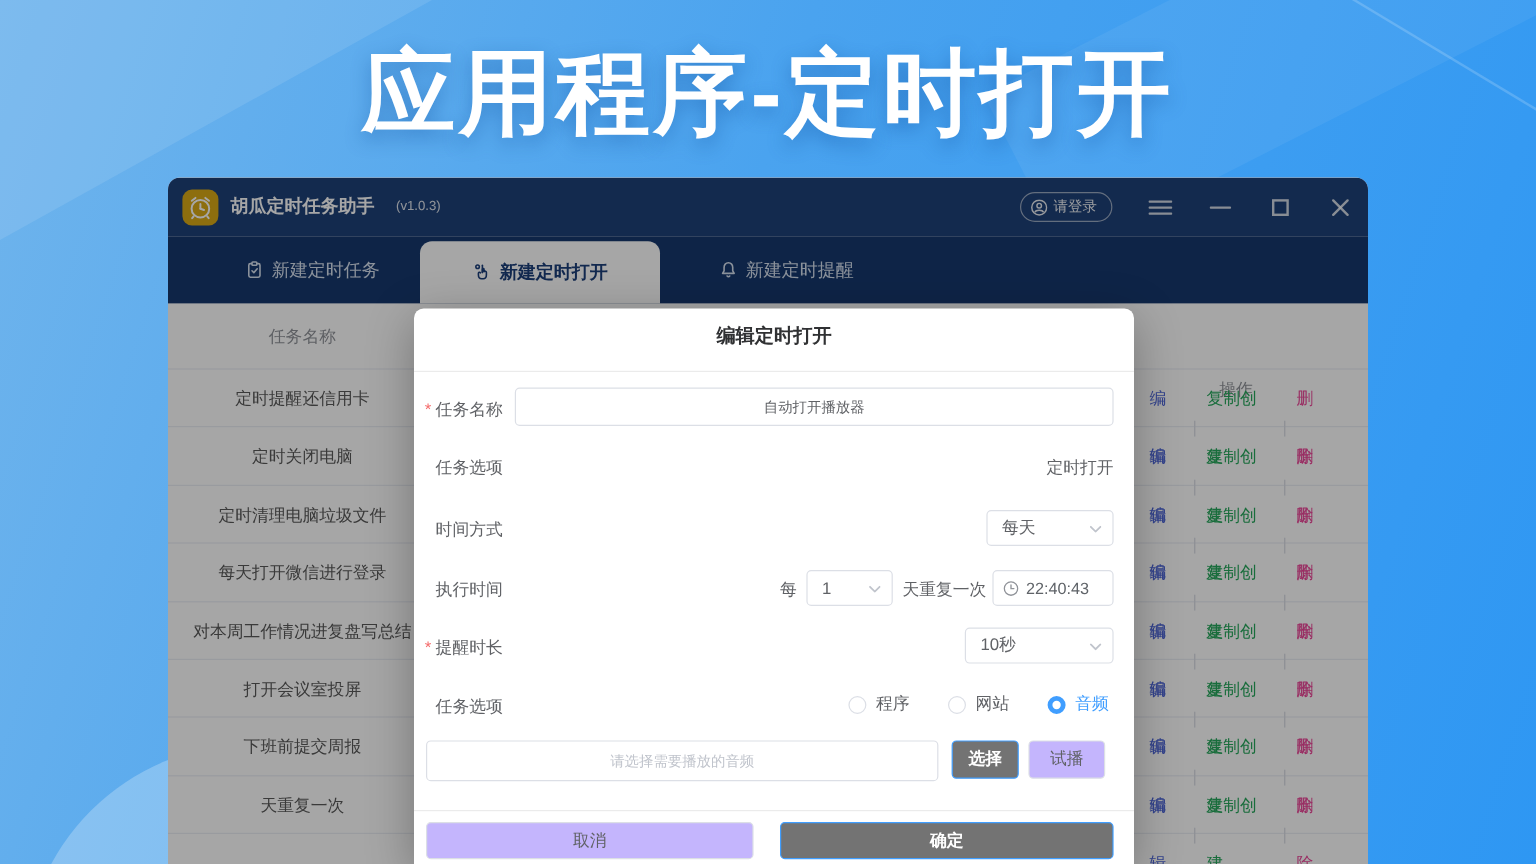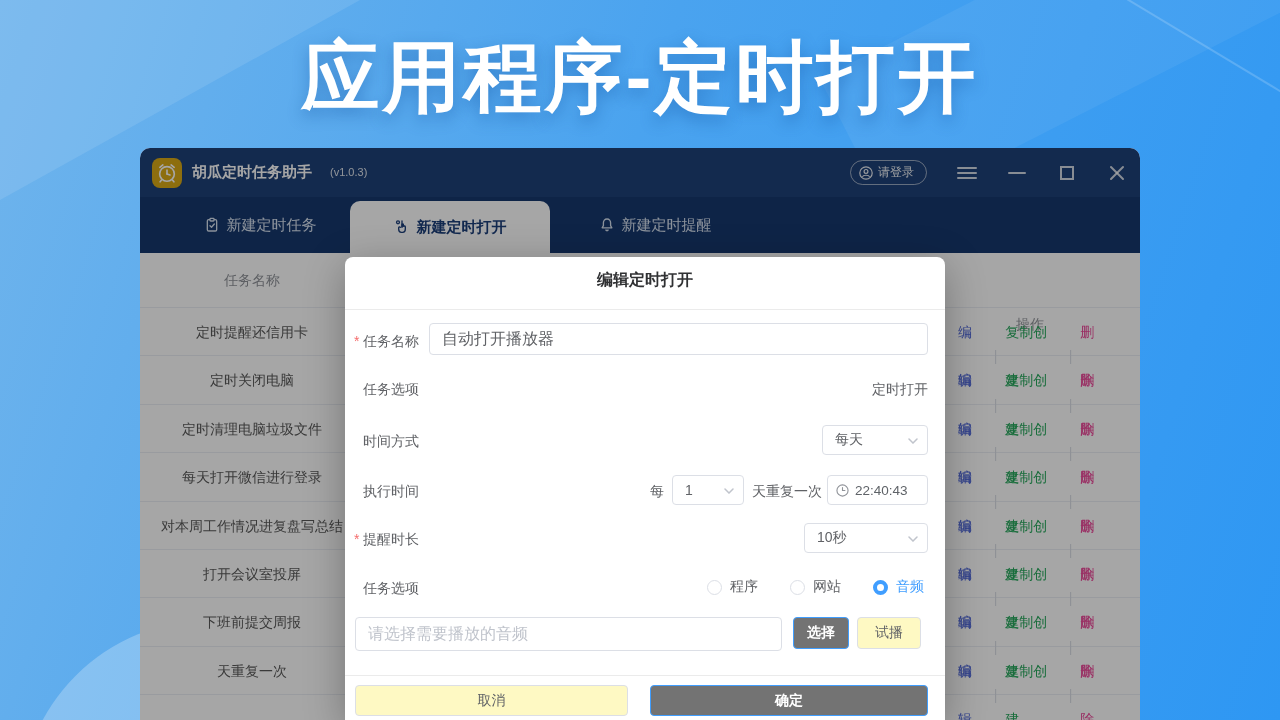--- a/index.html
+++ b/index.html
@@ -70,35 +70,35 @@
   .modal { position:absolute; left:345px; top:257px; width:600px; height:463px; z-index:100;
     background:#ffffff; border-radius:8px 8px 0 0; box-shadow:0 10px 40px rgba(0,0,0,.30);
     font-size:14px; color:#606266; }
   .m-title { position:absolute; top:13px; left:0; width:100%; text-align:center;
     font-size:16px; font-weight:bold; color:#303133; }
   .m-div1 { position:absolute; top:52px; left:0; width:100%; height:1px; background:#ebebeb; }
   .m-div2 { position:absolute; top:418px; left:0; width:100%; height:1px; background:#ebebeb; }
   .req { position:absolute; left:9px; color:#f56c6c; }
   .m-label { position:absolute; left:18px; white-space:nowrap; }
   .inp { position:absolute; border:1px solid #dcdfe6; border-radius:4px; background:#fff;
-    font-size:16px; color:#606266; font-family:inherit; }
+    font-size:12px; color:#606266; font-family:inherit;text-align:center; }
   .inp::placeholder { color:#c0c4cc; }
   .sel { position:absolute; height:30px; border:1px solid #dcdfe6; border-radius:4px;
     background:#fff; display:flex; align-items:center; padding:0 26px 0 12px; cursor:pointer; }
   .sel .chev { position:absolute; right:9px; top:12px; }
   .timebox { position:absolute; height:30px; border:1px solid #dcdfe6; border-radius:4px;
     background:#fff; display:flex; align-items:center; gap:6px; padding:0 8px; cursor:pointer;
     font-size:13.5px; color:#5f6368; }
   .radio { position:absolute; display:flex; align-items:center; gap:8px; cursor:pointer; }
   .rdot { width:15px; height:15px; border-radius:50%; border:1px solid #dcdfe6; background:#fff; }
   .radio.sel-on .rdot { border:4.5px solid #409eff; }
   .radio.sel-on .rlabel { color:#409eff; }
   .btn { position:absolute; border-radius:4px; display:flex; align-items:center;
     justify-content:center; font-size:14px; cursor:pointer; }
-  .btn-plain { background:#fef9c3; border:1px solid #dcdfe6; color:#606266; }
+  .btn-plain { background:#c4b5fd; border:1px solid #dcdfe6; color:#606266; }
   .btn-blue { background:#737373; border:1px solid #409eff; color:#fff; font-weight:bold; }
   svg { display:block; }
 </style>
 </head>
 <body>
 
 <div class="bg-tri"></div>
 <div class="bg-streak"></div>
 <div class="bg-line"></div>
 <div class="bg-circle"></div>

